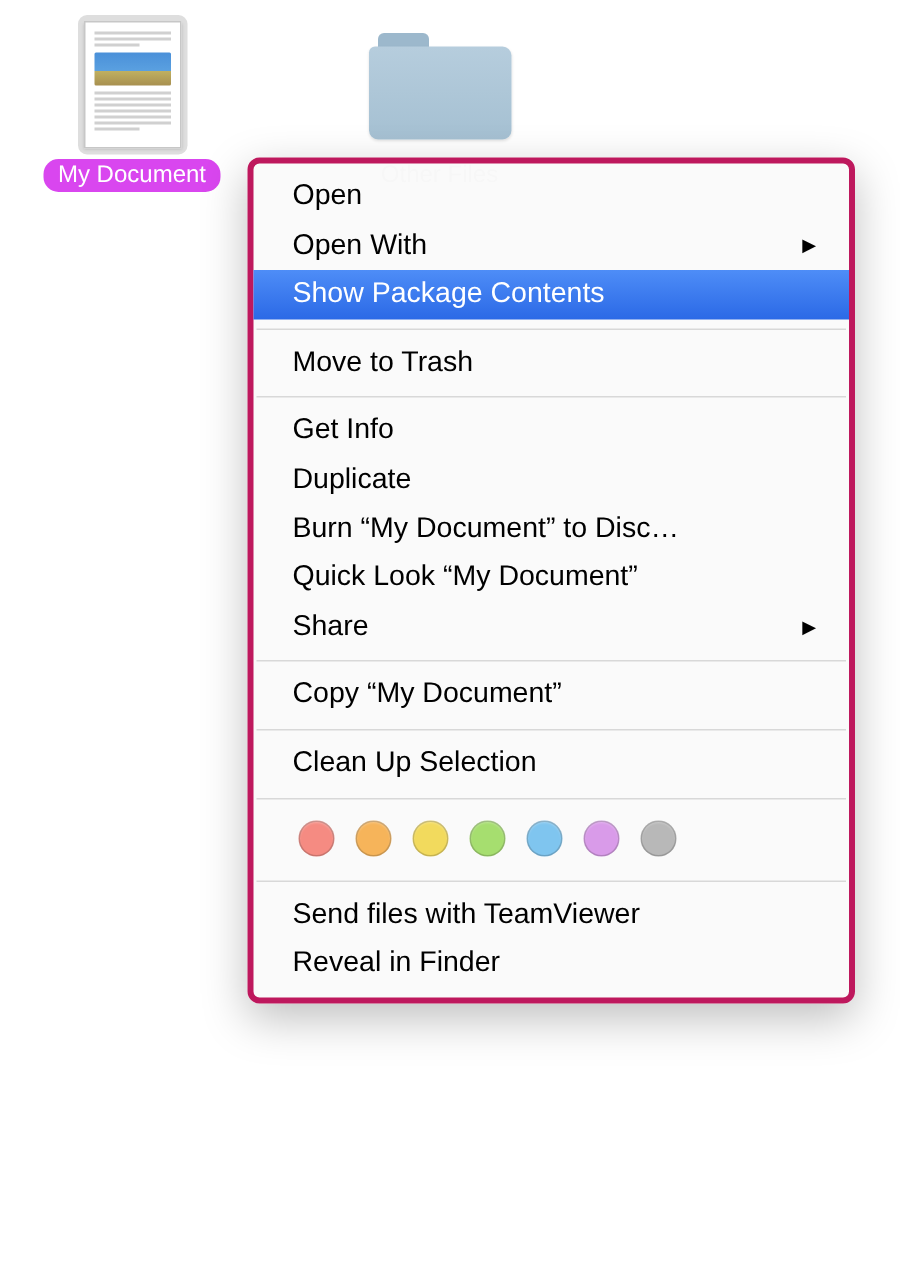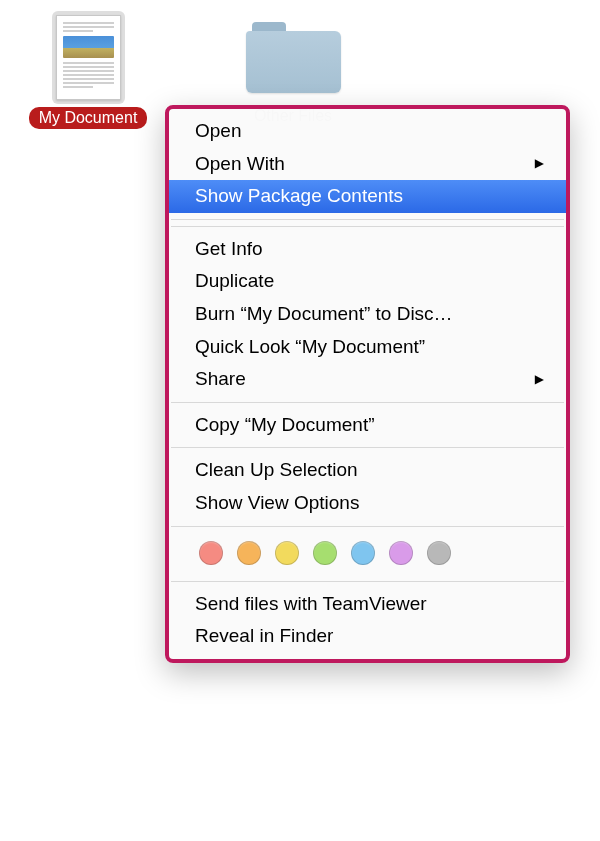--- a/index.html
+++ b/index.html
@@ -87,21 +87,21 @@
 
     .file-label {
       margin-top: 3px;
       font-size: 16px;
       color: #000;
       display: inline-block;
       padding: 2px 10px;
       border-radius: 10px;
     }
     .file-item.document .file-label {
-      background: #b91c1c;
+      background: #d946ef;
       color: #fff;
       border-radius: 10px;
     }
 
     
     .context-menu {
       position: absolute;
       top: 105px;
       left: 165px;
       width: 405px;
@@ -191,20 +191,23 @@
   <div class="menu-item">
     <span>Open With</span>
     <span class="submenu-arrow">▶</span>
   </div>
   <div class="menu-item highlighted">
     <span>Show Package Contents</span>
   </div>
 
   <div class="menu-separator"></div>
 
+  <div class="menu-item">
+    <span>Move to Trash</span>
+  </div>
 
   <div class="menu-separator"></div>
 
   <div class="menu-item">
     <span>Get Info</span>
   </div>
   <div class="menu-item">
     <span>Duplicate</span>
   </div>
   <div class="menu-item">
@@ -221,23 +224,20 @@
   <div class="menu-separator"></div>
 
   <div class="menu-item">
     <span>Copy “My Document”</span>
   </div>
 
   <div class="menu-separator"></div>
 
   <div class="menu-item">
     <span>Clean Up Selection</span>
-  </div>
-  <div class="menu-item">
-    <span>Show View Options</span>
   </div>
 
   <div class="menu-separator"></div>
 
   <div class="tags-row">
     <div class="tag-dot" style="background:#f58b82"></div>
     <div class="tag-dot" style="background:#f6b45a"></div>
     <div class="tag-dot" style="background:#f2da5d"></div>
     <div class="tag-dot" style="background:#a6de6f"></div>
     <div class="tag-dot" style="background:#7fc5ef"></div>

